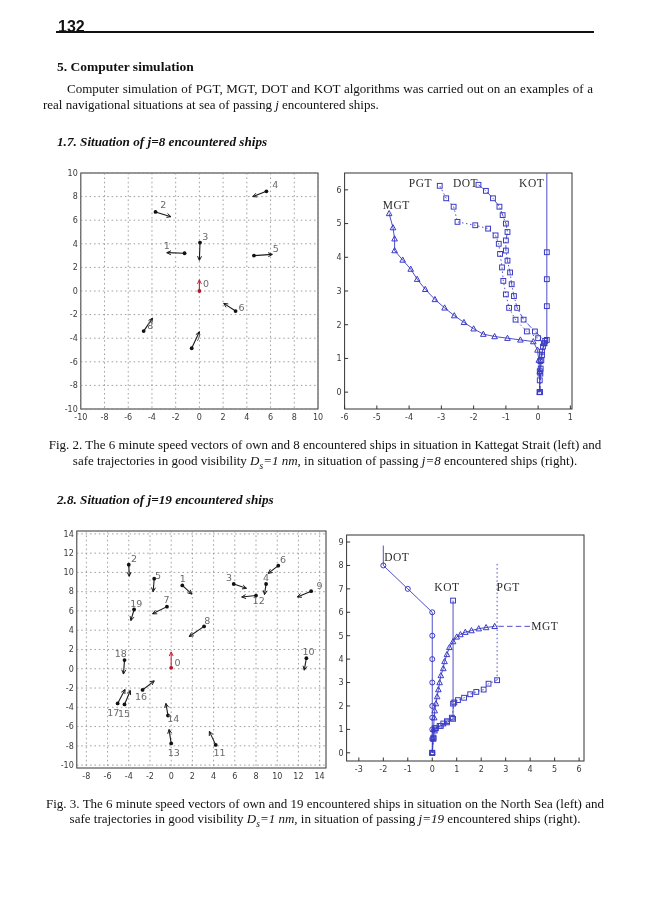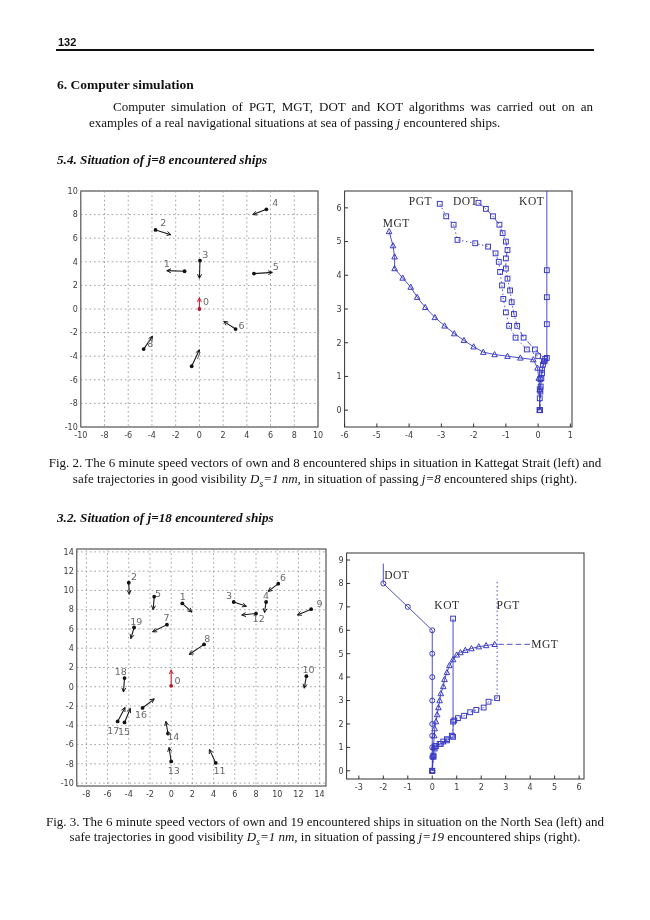--- a/index.html
+++ b/index.html
@@ -1,54 +1,54 @@
 <!DOCTYPE html>
 <html><head>
 <meta charset="utf-8">
 <style>
   html,body{margin:0;padding:0;background:#ffffff;}
   .page{
     position:relative;width:650px;height:920px;background:#ffffff;
     font-family:"Liberation Serif",serif;color:#111;overflow:hidden;
   }
   .hdr{
-    position:relative;margin:36px 56px 0 56px;padding-bottom:13px;
+    position:relative;margin:18px 56px 0 56px;padding-bottom:13px;
     border-bottom:2px solid #111;
-    font-family:"Liberation Sans",sans-serif;font-weight:bold;font-size:11px;
+    font-family:"Liberation Sans",sans-serif;font-weight:bold;font-size:16px;
   }
   .hdr .pgnum{position:absolute;left:2px;top:0;}
   .hdr .jtitle{text-align:center;}
   h3.sec{margin:26px 57px 0 57px;font-size:13.5px;font-weight:bold;}
   p.body{
-    margin:6px 57px 0 89px;font-size:13px;line-height:16px;
+    margin:6px 57px 0 43px;font-size:13px;line-height:16px;
     text-align:justify;text-indent:24px;
   }
   h4.subsec{margin:21px 57px 0 57px;font-size:13.2px;font-weight:bold;font-style:italic;}
   .figrow{margin:16px 0 0 56px;display:flex;align-items:flex-start;}
   .chart{position:relative;}
   .chart svg{display:block;}
   p.caption{
     margin:9px 40px 0 40px;font-size:13px;line-height:15.5px;text-align:center;
   }
   .sub{vertical-align:sub;font-size:0.72em;}
 </style>
 </head>
 <body>
 
 <div class="page">
 
   <header class="hdr">
     <span class="pgnum">132</span>
   </header>
 
-  <h3 class="sec">6. Computer simulation</h3>
+  <h3 class="sec">5. Computer simulation</h3>
 
   <p class="body"><span>Computer simulation of PGT, MGT, DOT and KOT algorithms was carried out on an examples of a real navigational situations at sea of passing </span><span style="font-style: italic;">j</span><span> encountered ships.</span></p>
 
-  <h4 class="subsec">5.4. Situation of j=8 encountered ships</h4>
+  <h4 class="subsec">1.7. Situation of j=8 encountered ships</h4>
 
   <div class="figrow">
     <div class="chart" style="width:269px;height:262px;">
         <svg width="269" height="262" viewBox="0 0 269 262">
           <rect x="24.799999999999997" y="7" width="237.2" height="236" fill="none" stroke="#333333" stroke-width="1"></rect>
           <line x1="24.799999999999997" y1="7" x2="24.799999999999997" y2="243" stroke="#8a8a8a" stroke-width="0.8" stroke-dasharray="1.6,2.8"></line>
           <text x="24.799999999999997" y="253.5" text-anchor="middle" fill="#3a3a3a" font-size="8px" font-family="&quot;DejaVu Sans&quot;,sans-serif">-10</text>
           <line x1="48.519999999999996" y1="7" x2="48.519999999999996" y2="243" stroke="#8a8a8a" stroke-width="0.8" stroke-dasharray="1.6,2.8"></line>
           <text x="48.519999999999996" y="253.5" text-anchor="middle" fill="#3a3a3a" font-size="8px" font-family="&quot;DejaVu Sans&quot;,sans-serif">-8</text>
           <line x1="72.24" y1="7" x2="72.24" y2="243" stroke="#8a8a8a" stroke-width="0.8" stroke-dasharray="1.6,2.8"></line>
@@ -251,21 +251,21 @@
           <text x="89.4" y="20.6142857142857" text-anchor="middle" fill="#2b2b2b" font-size="11.5px" font-family="&quot;Liberation Serif&quot;,serif" letter-spacing="0.5px">PGT</text>
           <text x="134.55744680851063" y="20.6142857142857" text-anchor="middle" fill="#2b2b2b" font-size="11.5px" font-family="&quot;Liberation Serif&quot;,serif" letter-spacing="0.5px">DOT</text>
           <text x="200.68085106382978" y="20.6142857142857" text-anchor="middle" fill="#2b2b2b" font-size="11.5px" font-family="&quot;Liberation Serif&quot;,serif" letter-spacing="0.5px">KOT</text>
           <text x="65.20851063829787" y="42.52857142857144" text-anchor="middle" fill="#2b2b2b" font-size="11.5px" font-family="&quot;Liberation Serif&quot;,serif" letter-spacing="0.5px">MGT</text>
         </svg>
       </div>
   </div>
 
   <p class="caption"><span>Fig. 2. The 6 minute speed vectors of own and 8 encountered ships in situation in Kattegat Strait (left) and safe trajectories in good visibility </span><span style="font-style: italic;">D</span><span class="sub" style="font-style: italic;">s</span><span style="font-style: italic;">=1 nm</span><span>, in situation of passing </span><span style="font-style: italic;">j=8</span><span> encountered ships (right).</span></p>
 
-  <h4 class="subsec" style="margin-top:18px;">3.2. Situation of j=18 encountered ships</h4>
+  <h4 class="subsec" style="margin-top:18px;">2.8. Situation of j=19 encountered ships</h4>
 
   <div class="figrow" style="margin-left:52px;">
     <div class="chart" style="width:281px;height:263px;">
         <svg width="281" height="263" viewBox="0 0 281 263">
           <rect x="24.799999999999997" y="7" width="249.2" height="237" fill="none" stroke="#333333" stroke-width="1"></rect>
           <line x1="34.34382978723404" y1="7" x2="34.34382978723404" y2="244" stroke="#8a8a8a" stroke-width="0.8" stroke-dasharray="1.6,2.8"></line>
           <text x="34.34382978723404" y="254.5" text-anchor="middle" fill="#3a3a3a" font-size="8px" font-family="&quot;DejaVu Sans&quot;,sans-serif">-8</text>
           <line x1="55.55234042553191" y1="7" x2="55.55234042553191" y2="244" stroke="#8a8a8a" stroke-width="0.8" stroke-dasharray="1.6,2.8"></line>
           <text x="55.55234042553191" y="254.5" text-anchor="middle" fill="#3a3a3a" font-size="8px" font-family="&quot;DejaVu Sans&quot;,sans-serif">-6</text>
           <line x1="76.76085106382979" y1="7" x2="76.76085106382979" y2="244" stroke="#8a8a8a" stroke-width="0.8" stroke-dasharray="1.6,2.8"></line>

